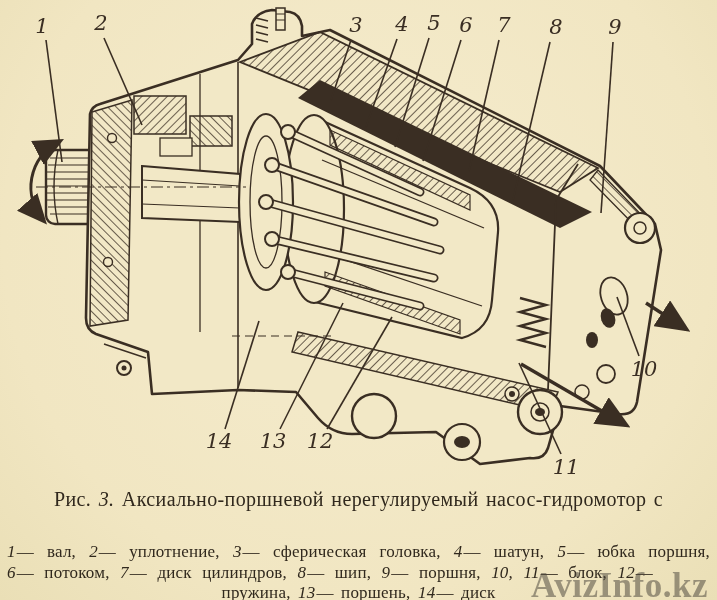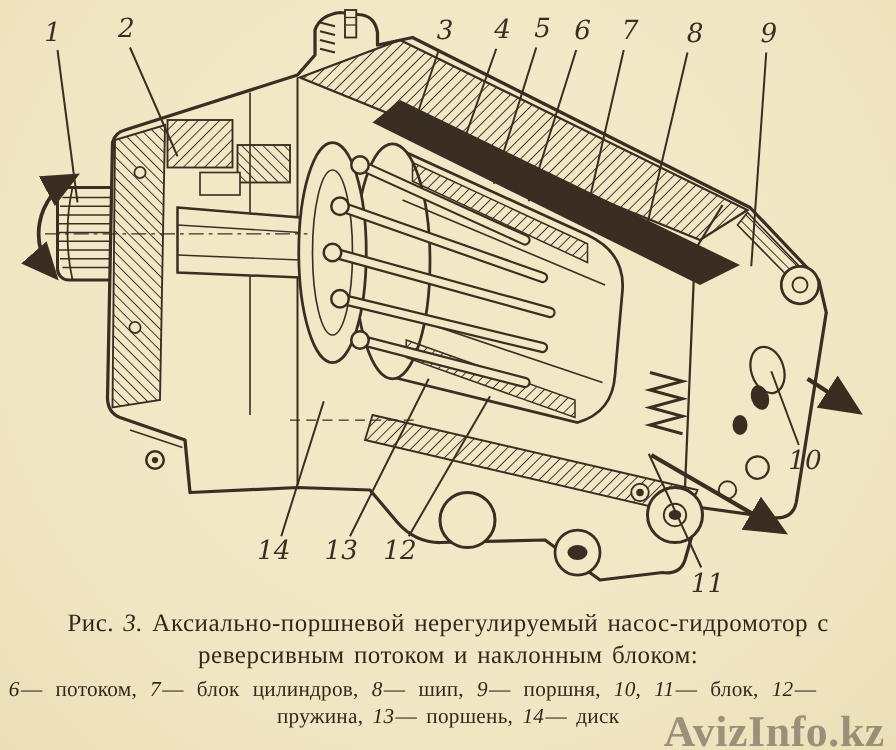--- a/index.html
+++ b/index.html
@@ -221,23 +221,23 @@
         <text x="219" y="442" text-anchor="middle" dominant-baseline="middle" font-size="21" font-style="italic" fill="#3a2e23">14</text>
       </g>
   </svg>
 
   <div class="caption">
     <div class="cap-line">
       <span>Рис.</span>
       <span class="fig-num">3.</span>
       <span>Аксиально-поршневой нерегулируемый насос-гидромотор с</span>
     </div>
-    <div class="cap-line">реверсивным потоком и наклонным блоком:</div>
   </div>
 
   <div class="legend" id="legend">
-      <div class="legend-line l1"><i class="lnum">6</i><span>— потоком, </span><i class="lnum">7</i><span>— блок цилиндров, </span><i class="lnum">8</i><span>— шип, </span><i class="lnum">9</i><span>— поршня, </span><i class="lnum">10, 11</i><span>— блок, </span><i class="lnum">12</i><span>—</span></div>
+      <div class="legend-line l0"><i class="lnum">1</i><span>— вал, </span><i class="lnum">2</i><span>— уплотнение, </span><i class="lnum">3</i><span>— сферическая головка, </span><i class="lnum">4</i><span>— шатун, </span><i class="lnum">5</i><span>— юбка поршня,</span></div>
+      <div class="legend-line l1"><i class="lnum">6</i><span>— потоком, </span><i class="lnum">7</i><span>— диск цилиндров, </span><i class="lnum">8</i><span>— шип, </span><i class="lnum">9</i><span>— поршня, </span><i class="lnum">10, 11</i><span>— блок, </span><i class="lnum">12</i><span>—</span></div>
       <div class="legend-line l2"><span>пружина, </span><i class="lnum">13</i><span>— поршень, </span><i class="lnum">14</i><span>— диск</span></div>
     </div>
 
   <div class="watermark">AvizInfo.kz</div>
 
 </div>
 
 </body></html>

